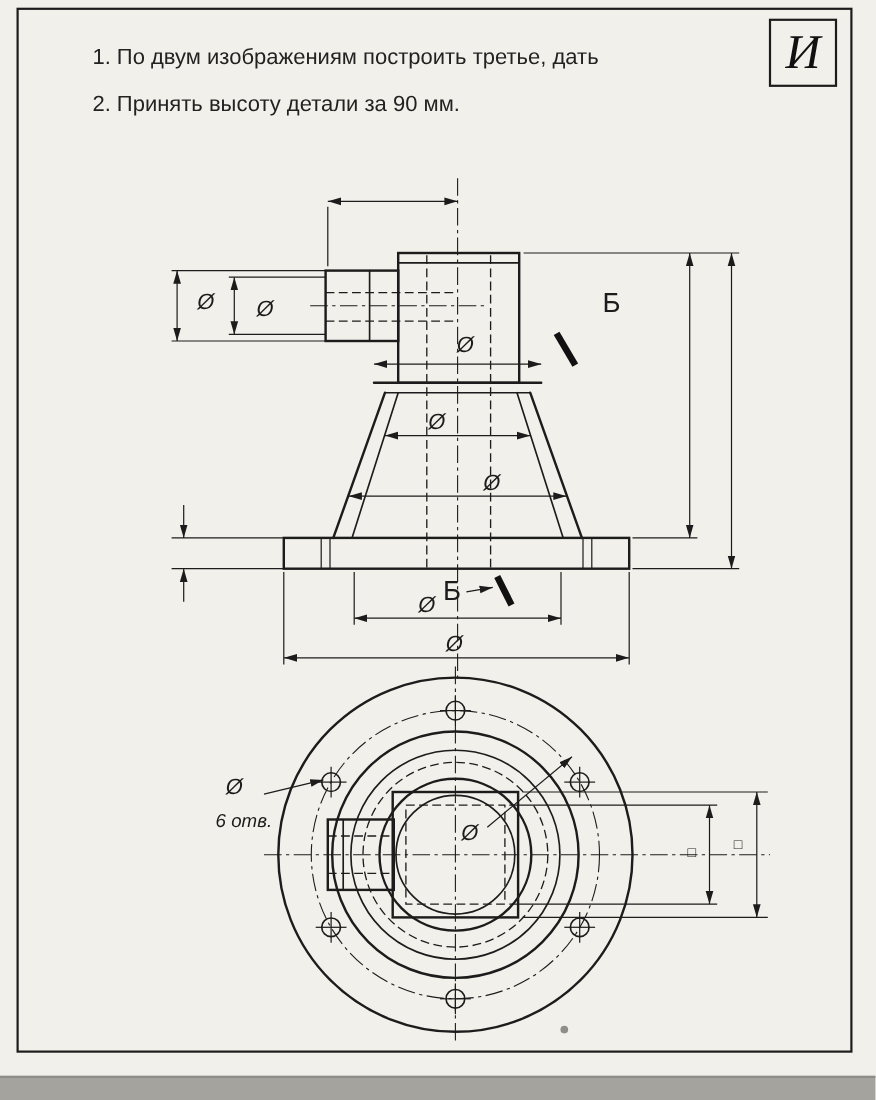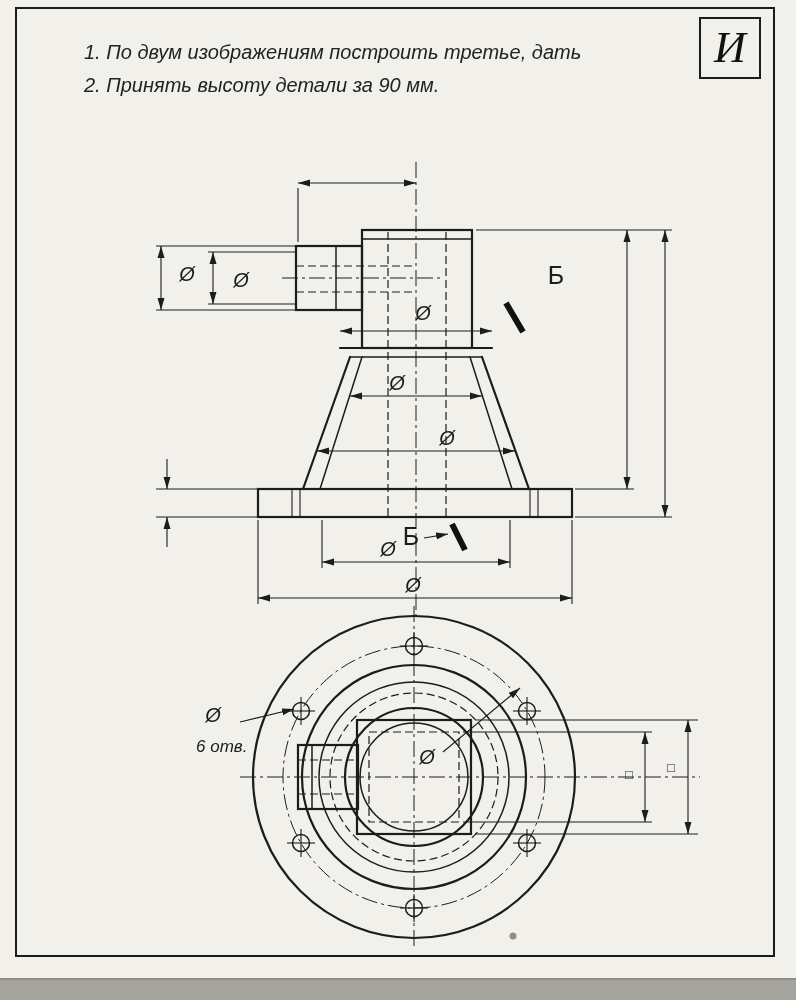--- a/index.html
+++ b/index.html
@@ -21,23 +21,23 @@
     position:absolute;left:699px;top:17px;width:62px;height:62px;
     border:2px solid #1c1c1c;box-sizing:border-box;
     display:flex;align-items:center;justify-content:center;
   }
   .title-letter{
     font-family:"Liberation Serif",serif;font-style:italic;
     font-size:44px;line-height:1;color:#111;
   }
   .instructions{
     position:absolute;left:84px;top:38px;width:590px;
-    font-style:italic;font-size:20px;line-height:1.42;color:#222;
-  }
-  .instructions .line3{margin-top:5px}
+    font-size:20px;line-height:1.42;color:#222;
+  }
+  .instructions .line3{margin-top:15px}
   svg.drawing{position:absolute;left:0;top:0}
   
   .o2{stroke:#1c1c1c;stroke-width:2.2;fill:none;stroke-linecap:round}
   .o1{stroke:#1c1c1c;stroke-width:1.5;fill:none;stroke-linecap:round}
   .thin{stroke:#1c1c1c;stroke-width:1.1;fill:none}
   .dash{stroke:#1c1c1c;stroke-width:1.2;fill:none;stroke-dasharray:8 4}
   .cl{stroke:#1c1c1c;stroke-width:1;fill:none;stroke-dasharray:16 4 3 4}
   .thick{stroke:#111;stroke-width:6;fill:none;stroke-linecap:butt}
   svg text{fill:#1c1c1c;font-family:"Liberation Sans",sans-serif}
   .dimtext{font-size:20px;font-style:italic}

